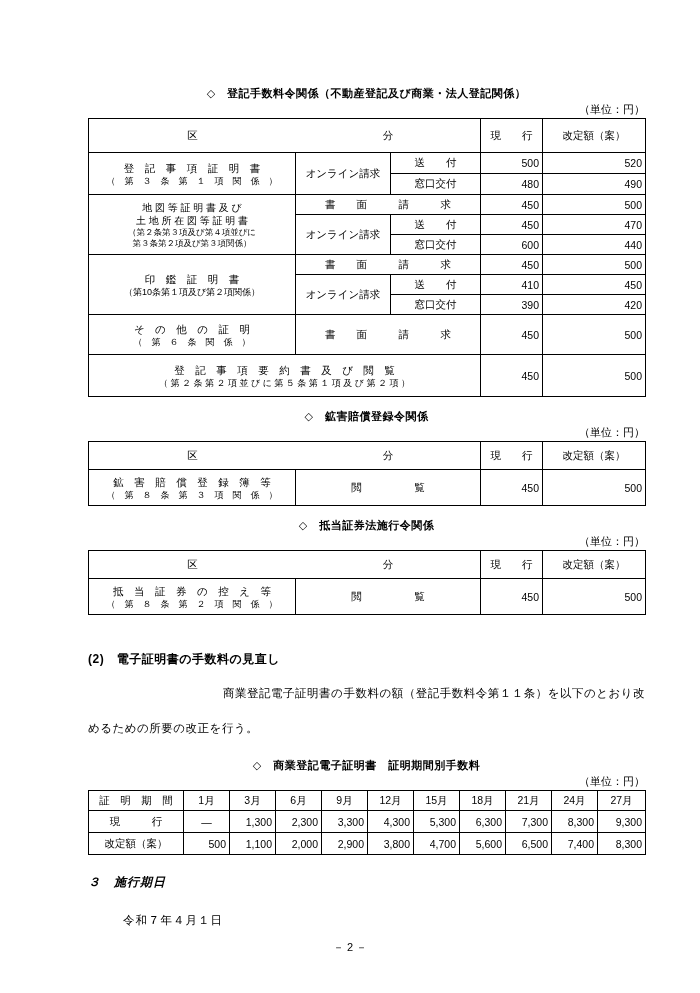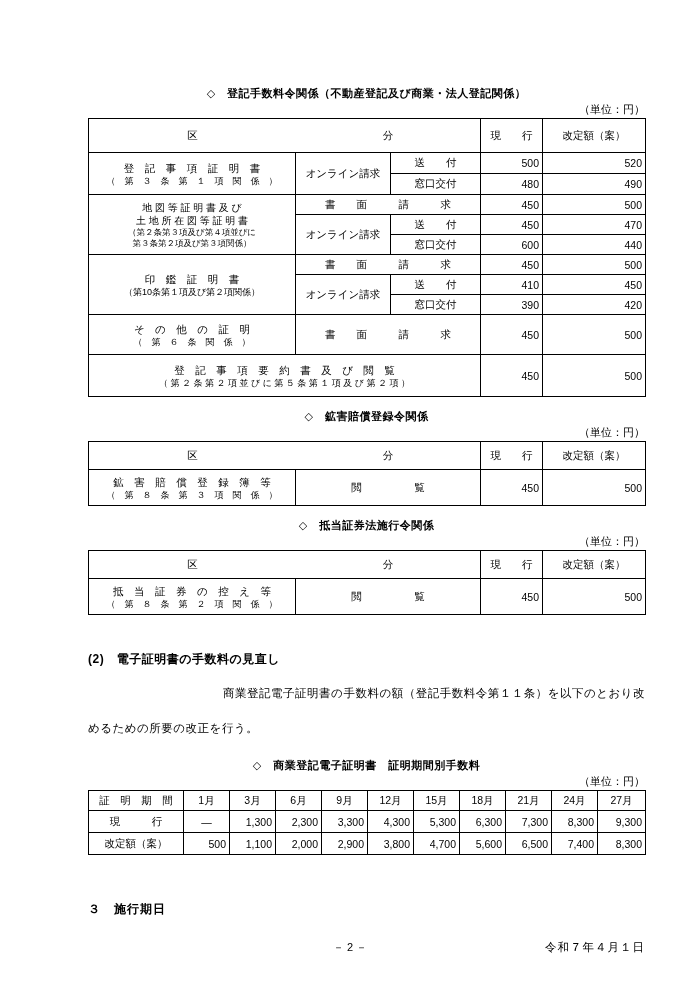--- a/index.html
+++ b/index.html
@@ -43,22 +43,22 @@
   .t23 tr.body td{ height:36px; }
 
   .t4 td{ font-size:10px; }
   .t4 tr.hd td{ height:20px; }
   .t4 tr.vals td{ height:22px; }
 
   .mt12{ margin-top:12px; }
   .h2{ font-weight:bold; font-size:12px; margin-top:36px; letter-spacing:0.5px; }
   .para{ font-size:11.5px; line-height:35px; margin-top:8px; letter-spacing:0.5px; }
   .indent1{ padding-left:35px;text-align:right; }
-  .h2b{ font-weight:bold; font-size:12px; margin-top:46px; letter-spacing:1px; }
-  .body3{ font-size:11.5px; margin-top:22px; padding-left:35px; letter-spacing:1px;text-align:right; }
+  .h2b{ font-weight:bold; font-size:12px; margin-top:19px; letter-spacing:1px;font-style:italic; }
+  .body3{ font-size:11.5px; margin-top:22px; padding-left:35px; letter-spacing:1px; }
   .ttl4{ margin-top:12px; }
   .footer{
     position:absolute; left:0; top:940px; width:700px;
     text-align:center; font-size:11px;
   }
 </style>
 </head>
 <body>
 
 <div class="page">

